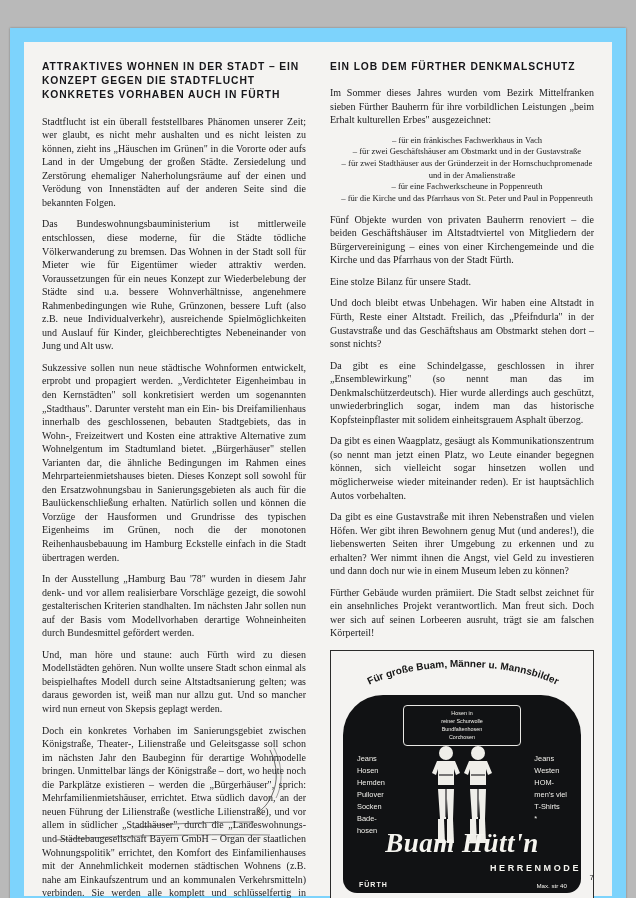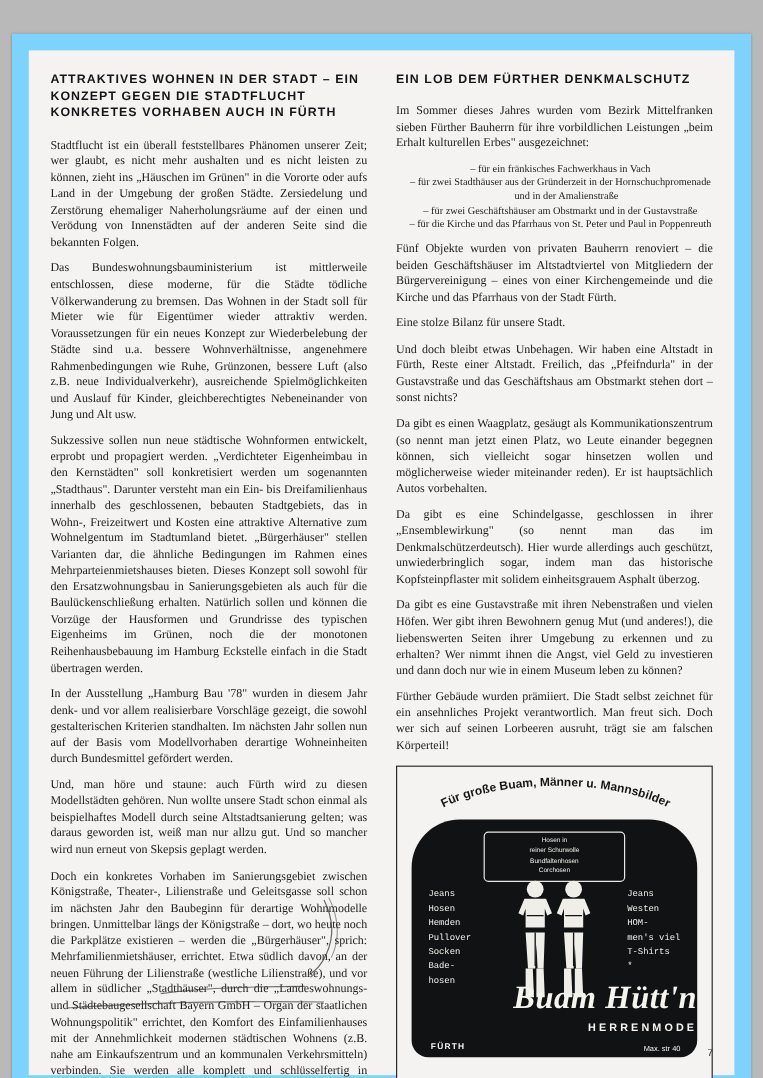--- a/index.html
+++ b/index.html
@@ -123,40 +123,40 @@
     padding: 3px 2px 4px 2px;
     color: #f2f1ec;
     font-family: "Liberation Sans", sans-serif;
     font-size: 5.4px;
     line-height: 1.5;
   }
   .ad-left, .ad-right {
     position: absolute;
     top: 58px;
     color: #f2f1ec;
-    font-family: Liberation Mono, monospace;
+    font-family: Liberation Sans, sans-serif;
     font-size: 7.4px;
     line-height: 1.62;
   }
   .ad-left { left: 14px; text-align: left; }
   .ad-right { right: 14px; text-align: left; }
   .ad-figs {
     position: absolute;
     left: 50%;
     transform: translateX(-50%);
     top: 46px;
     width: 86px;
     height: 108px;
   }
   .ad-brand {
     position: absolute;
     left: 0;
     right: 0;
     bottom: 34px;
-    text-align: right;
+    text-align: center;
     color: #f5f4ef;
     font-family: "Liberation Serif", serif;
     font-size: 27px;
     font-weight: bold;
     font-style: italic;
     letter-spacing: 0.5px;
   }
   .ad-sub {
     position: absolute;
     left: 0;
@@ -241,30 +241,31 @@
         </svg>
       </div>
 
       <div class="col">
         <h1 class="headline">EIN LOB DEM FÜRTHER DENKMALSCHUTZ</h1>
 
         <p class="body">Im Sommer dieses Jahres wurden vom Bezirk Mittelfranken sieben Fürther Bauherrn für ihre vorbildlichen Leistungen „beim Erhalt kulturellen Erbes" ausgezeichnet:</p>
 
         <ul class="dashlist">
           <li>für ein fränkisches Fachwerkhaus in Vach</li>
+          <li>für zwei Geschäftshäuser am Obstmarkt und in der Gustavstraße</li>
           <li>für zwei Stadthäuser aus der Gründerzeit in der Hornschuchpromenade und in der Amalienstraße</li>
-          <li>für zwei Geschäftshäuser am Obstmarkt und in der Gustavstraße</li>
+          <li>für eine Fachwerkscheune in Poppenreuth</li>
           <li>für die Kirche und das Pfarrhaus von St. Peter und Paul in Poppenreuth</li>
         </ul>
 
         <p class="body">Fünf Objekte wurden von privaten Bauherrn renoviert – die beiden Geschäftshäuser im Altstadtviertel von Mitgliedern der Bürgervereinigung – eines von einer Kirchengemeinde und die Kirche und das Pfarrhaus von der Stadt Fürth.</p>
         <p class="body">Eine stolze Bilanz für unsere Stadt.</p>
         <p class="body">Und doch bleibt etwas Unbehagen. Wir haben eine Altstadt in Fürth, Reste einer Altstadt. Freilich, das „Pfeifndurla" in der Gustavstraße und das Geschäftshaus am Obstmarkt stehen dort – sonst nichts?</p>
+        <p class="body">Da gibt es eine Schindelgasse, geschlossen in ihrer „Ensemblewirkung" (so nennt man das im Denkmalschützerdeutsch). Hier wurde allerdings auch geschützt, unwiederbringlich sogar, indem man das historische Kopfsteinpflaster mit solidem einheitsgrauem Asphalt überzog.</p>
         <p class="body">Da gibt es einen Waagplatz, gesäugt als Kommunikationszentrum (so nennt man jetzt einen Platz, wo Leute einander begegnen können, sich vielleicht sogar hinsetzen wollen und möglicherweise wieder miteinander reden). Er ist hauptsächlich Autos vorbehalten.</p>
-        <p class="body">Da gibt es eine Schindelgasse, geschlossen in ihrer „Ensemblewirkung" (so nennt man das im Denkmalschützerdeutsch). Hier wurde allerdings auch geschützt, unwiederbringlich sogar, indem man das historische Kopfsteinpflaster mit solidem einheitsgrauem Asphalt überzog.</p>
         <p class="body">Da gibt es eine Gustavstraße mit ihren Nebenstraßen und vielen Höfen. Wer gibt ihren Bewohnern genug Mut (und anderes!), die liebenswerten Seiten ihrer Umgebung zu erkennen und zu erhalten? Wer nimmt ihnen die Angst, viel Geld zu investieren und dann doch nur wie in einem Museum leben zu können?</p>
         <p class="body">Fürther Gebäude wurden prämiiert. Die Stadt selbst zeichnet für ein ansehnliches Projekt verantwortlich. Man freut sich. Doch wer sich auf seinen Lorbeeren ausruht, trägt sie am falschen Körperteil!</p>
 
         <div class="ad">
 
           <div class="ad-arc">
             <svg width="264" height="46" viewBox="0 0 264 46">
               <defs>
                 <path id="arcpath" d="M 18 44 A 118 46 0 0 1 246 44" fill="none"></path>
               </defs>

